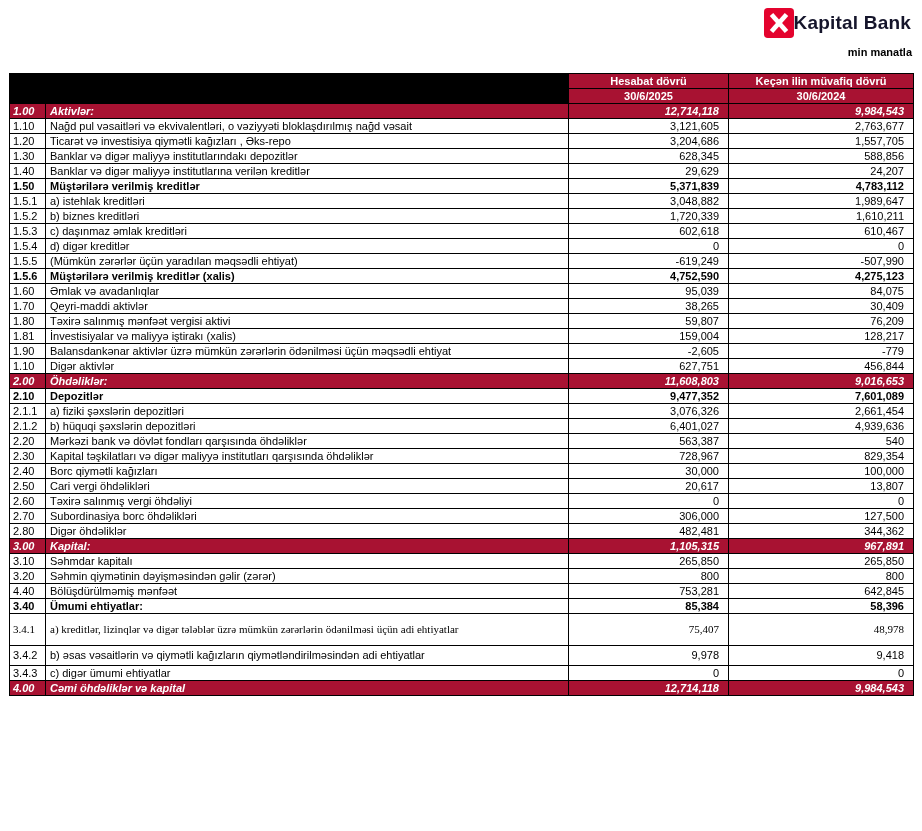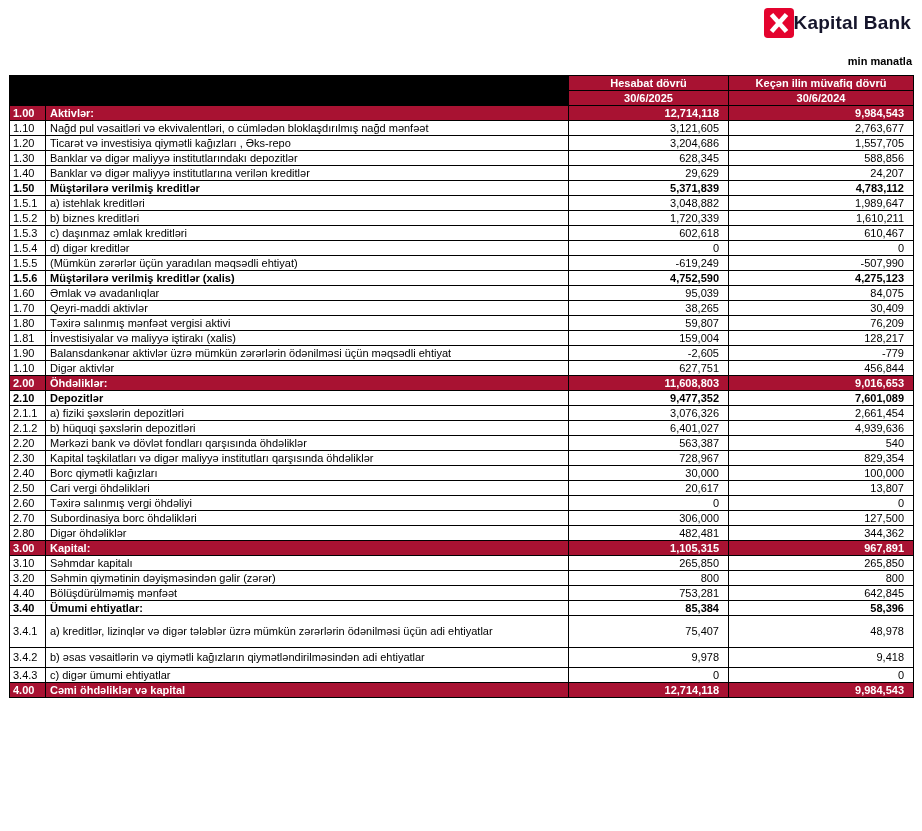--- a/index.html
+++ b/index.html
@@ -22,40 +22,40 @@
   .logo-icon{width:30px;height:30px;display:block;}
   .logo-text{font-size:19px;font-weight:bold;color:var(--logo-ink);letter-spacing:.2px;white-space:nowrap;}
 
   
   .title-bar{
     background:var(--red);color:#fff;text-align:center;
     font-weight:bold;font-size:11.5px;height:17px;line-height:17px;
     width:904px;
   }
 
-  .unit-note{width:904px;text-align:right;font-weight:bold;font-size:11px;padding:4px 1px 8px 0;margin-top:9px;}
+  .unit-note{width:904px;text-align:right;font-weight:bold;font-size:11px;padding:4px 1px 15px 0;}
 
   
   table.report{border-collapse:collapse;width:904px;table-layout:fixed;}
   col.c-code{width:36px;}
   col.c-label{width:523px;}
   col.c-v1{width:160px;}
   col.c-v2{width:185px;}
   .report th,.report td{
     border:1px solid #000;height:15px;padding:0 4px;
     font-size:11px;line-height:1.1;vertical-align:middle;overflow:hidden;
   }
   th.blk{background:#000;border-color:#000;}
   th.red{background:var(--red);color:#fff;font-weight:bold;text-align:center;white-space:nowrap;margin-top:36px;}
   td.code{padding-left:3px;white-space:nowrap;}
   td.label{white-space:nowrap;}
   td.num{text-align:right;padding-right:9px;white-space:nowrap;font-variant-numeric:tabular-nums;}
-  tr.section td{background:var(--red);color:#fff;font-weight:bold;}
+  tr.section td{background:var(--red);color:#fff;font-weight:bold;font-style:italic;}
   tr.bold td{font-weight:bold;}
-  tr.tall td{height:32px;}
+  tr.tall td{height:32px;font-family:Liberation Serif, serif;}
   tr.medium td{height:20px;}
 </style>
 </head>
 <body>
 
 <div class="page">
 
   <div class="top">
     <div class="logo">
       <svg class="logo-icon" viewBox="0 0 32 32" aria-hidden="true">
@@ -90,21 +90,21 @@
     </thead>
     <tbody>
         <tr class="section">
           <td class="code">1.00</td>
           <td class="label">Aktivlər:</td>
           <td class="num">12,714,118</td>
           <td class="num">9,984,543</td>
         </tr>
         <tr>
           <td class="code">1.10</td>
-          <td class="label">Nağd pul vəsaitləri və  ekvivalentləri, o cümlədən bloklaşdırılmış nağd mənfəət</td>
+          <td class="label">Nağd pul vəsaitləri və  ekvivalentləri, o vəziyyəti bloklaşdırılmış nağd vəsait</td>
           <td class="num">3,121,605</td>
           <td class="num">2,763,677</td>
         </tr>
         <tr>
           <td class="code">1.20</td>
           <td class="label">Ticarət və investisiya qiymətli kağızları , Əks-repo</td>
           <td class="num">3,204,686</td>
           <td class="num">1,557,705</td>
         </tr>
         <tr>

